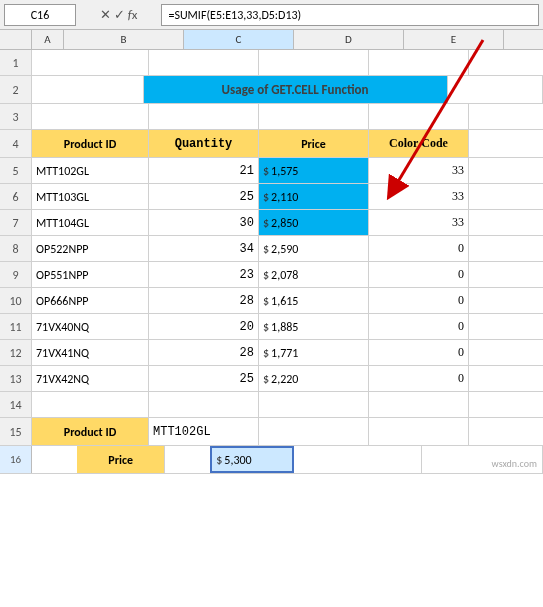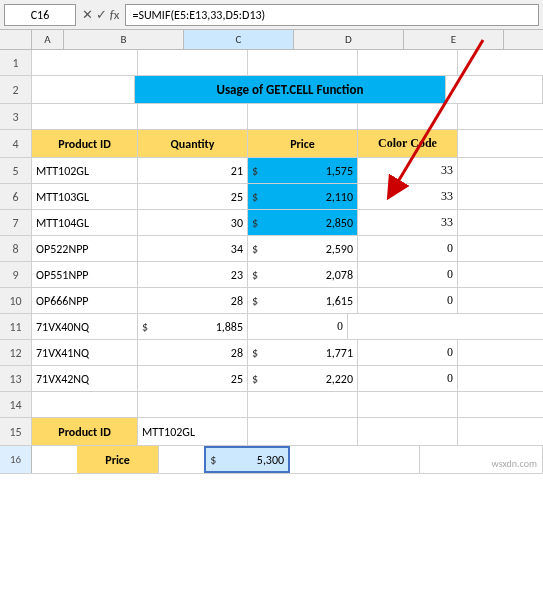--- a/index.html
+++ b/index.html
@@ -13,21 +13,21 @@
     }
 
     
     .formula-bar {
       display: flex;
       align-items: center;
       height: 30px;
       background: #f0f0f0;
       border-bottom: 1px solid #bbb;
       padding: 0 4px;
-      gap: 4px;
+      gap: 22px;
     }
     .cell-ref-box {
       width: 72px;
       height: 22px;
       border: 1px solid #999;
       background: white;
       display: flex;
       align-items: center;
       justify-content: center;
       font-size: 12px;
@@ -105,38 +105,38 @@
     }
     .cell {
       display: flex;
       align-items: center;
       border-right: 1px solid #d0d0d0;
       padding: 0 4px;
       overflow: hidden;
       font-size: 12px;
     }
     .cell-a { width: 32px; background: #f0f0f0; }
-    .cell-b { width: 106px; }
-    .cell-c { width: 110px; }
+    .cell-b { width: 117px; }
+    .cell-c { width: 110px; font-family: Liberation Mono, monospace; }
     .cell-d { width: 110px; }
     .cell-e { width: 100px; justify-content: flex-end; font-family: Liberation Serif, serif; }
 
     .cell-right { justify-content: flex-end; text-align: right; }
 
     
     .header-cell {
       background: #ffd966;
       font-weight: bold;
       justify-content: center;
     }
 
     
     .title-cell {
       background: #00b0f0;
-      color: #000000;
+      color: #404040;
       font-weight: bold;
       font-size: 13px;
       justify-content: center;
     }
 
     
     .cell-cyan {
       background: #00b0f0;
     }
 
@@ -145,21 +145,21 @@
       background: #ffd966;
       font-weight: bold;
       justify-content: center;
     }
     .dollar-sign {
       margin-right: 2px;
       color: #333;
     }
     .price-val {
       flex: 1;
-      text-align: right;
+      text-align: left;
     }
 
     .spreadsheet-wrapper {
       position: relative;
     }
 
     
     .watermark {
       position: absolute;
       bottom: 4px;
@@ -349,20 +349,23 @@
       <div class="cell cell-e cell-right">
           <span>0</span>
         </div>
     </div>
 
     <div class="grid-row">
       <div class="cell cell-a row-num">11</div>
       <div class="cell cell-b">
           <span>71VX40NQ</span>
         </div>
+      <div class="cell cell-c cell-right">
+          <span>20</span>
+        </div>
       <div class="cell cell-d" style="display:flex; align-items:center;">
         <span class="dollar-sign">$</span>
         <span class="price-val">1,885</span>
       </div>
       <div class="cell cell-e cell-right">
           <span>0</span>
         </div>
     </div>
 
     <div class="grid-row">

